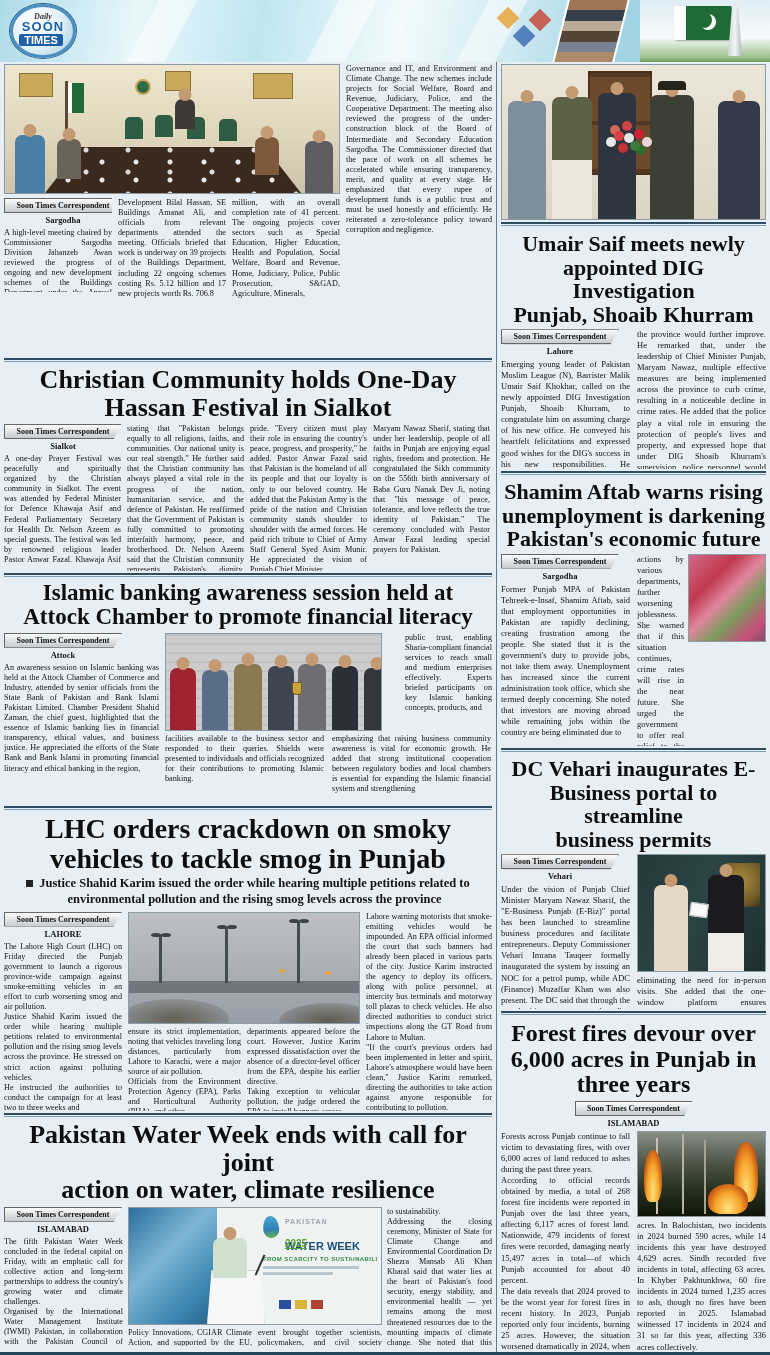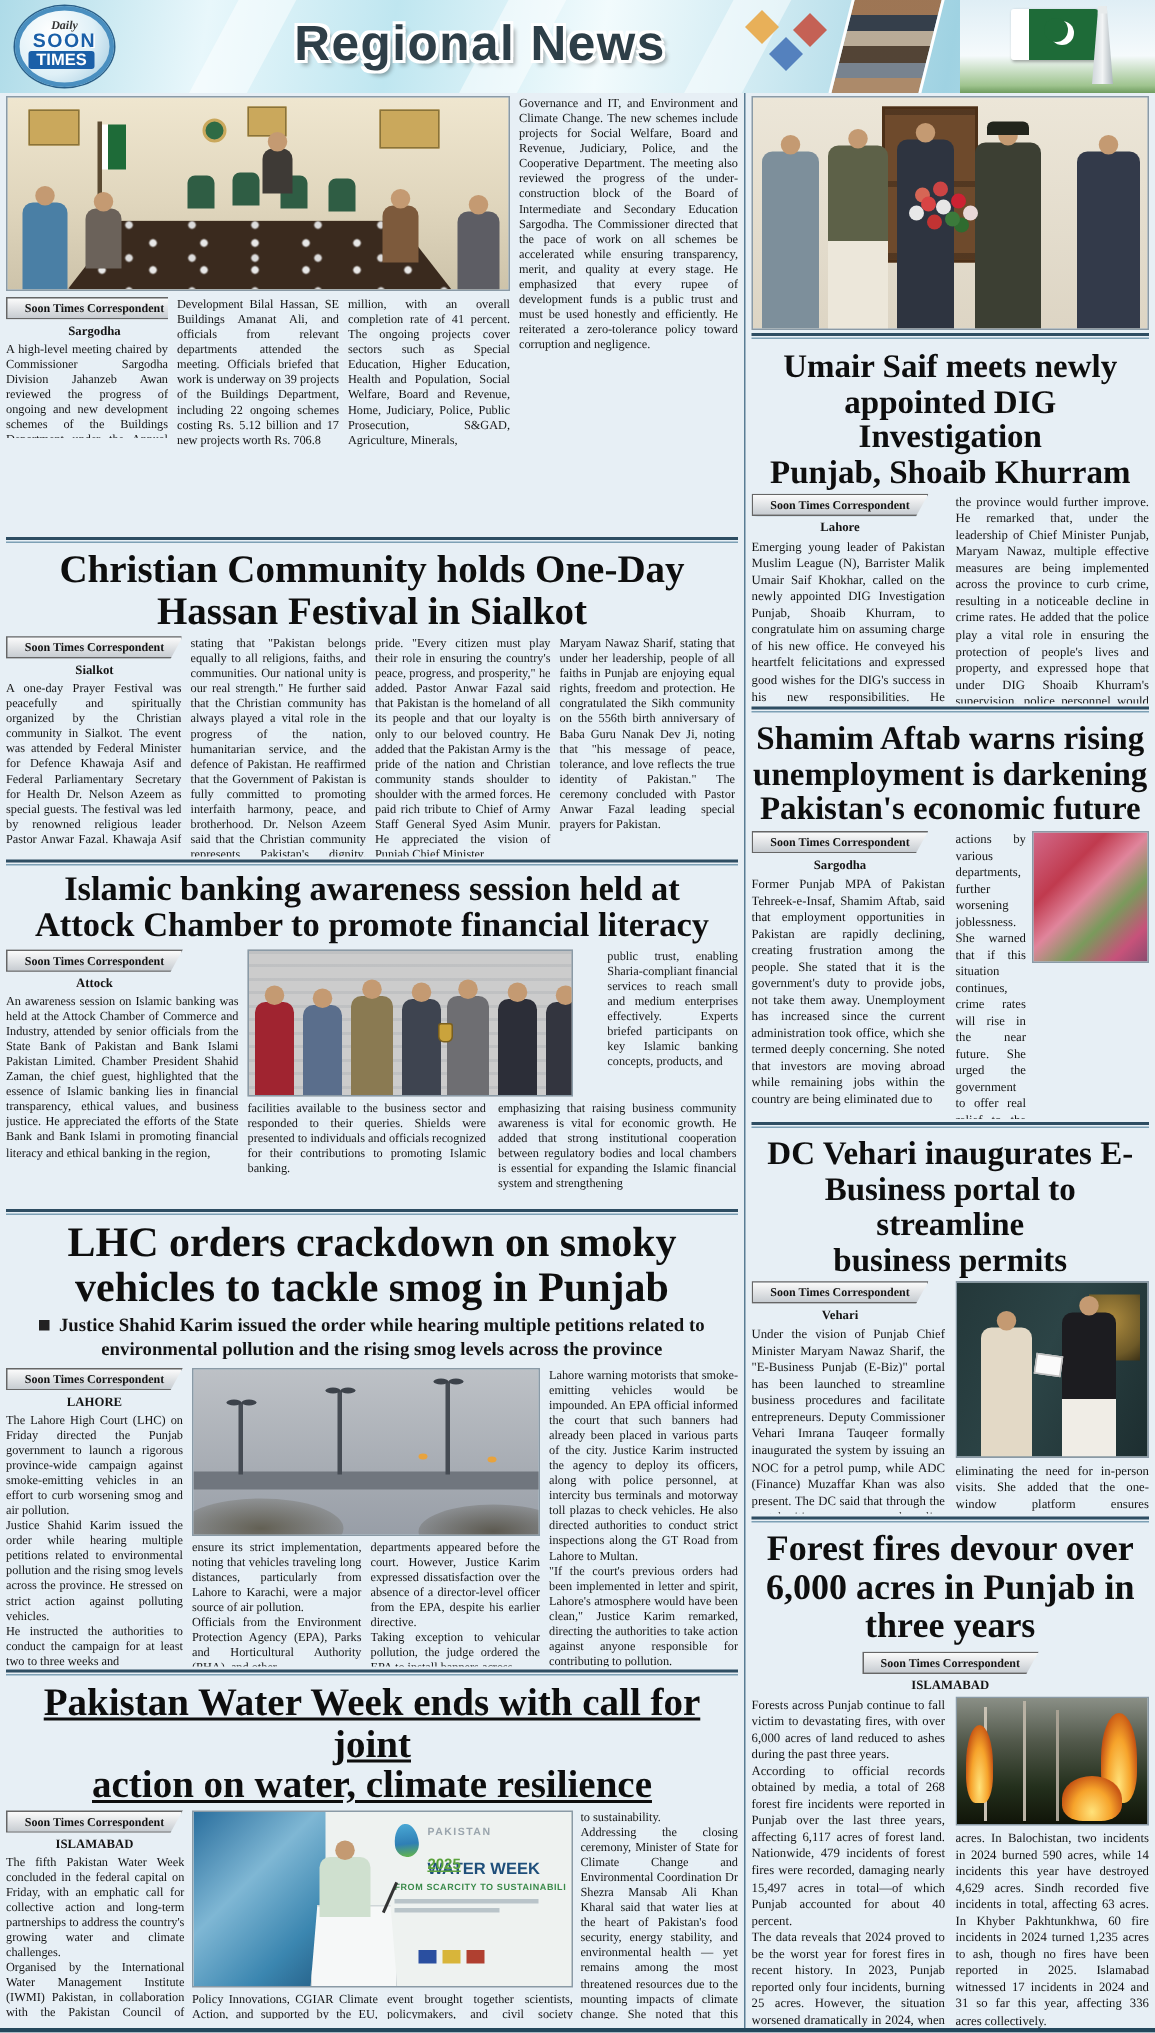--- a/index.html
+++ b/index.html
@@ -99,21 +99,21 @@
   .a4body { display:flex; gap:6px; }
   .a4c1 { width:118px; height:208px; }
   .a4mid { width:232px; }
   .ph6 { width:232px; height:112px; background:linear-gradient(180deg,#bdc1c6,#a9aeb5 55%,#989ea7); }
   .a4row { display:flex; gap:6px; margin-top:3px; }
   .a4row .c { width:113px; height:92px; overflow:hidden; }
   .a4c4 { width:127px; height:208px; }
 
   
   .a5 { height:226px; overflow:hidden; }
-  .a5 .hl { font-size:26px; margin:1px 0 3px 0;text-decoration:underline; }
+  .a5 .hl { font-size:26px; margin:1px 0 3px 0; }
   .a5body { display:flex; gap:5px; }
   .a5c1 { width:120px; height:168px; }
   .a5mid { width:254px; }
   .ph8 { width:254px; height:118px; background:#eef2f0; }
   .a5row { display:flex; gap:6px; margin-top:3px; }
   .a5row .c { width:124px; height:46px; overflow:hidden; }
   .a5c4 { width:106px; height:168px; }
 
   
   .ph2 { width:265px; height:156px; background:linear-gradient(180deg,#ece6d8,#ddd5c4); }
@@ -175,21 +175,20 @@
 
   <header class="mast">
     <div class="streak" style="left:140px"></div>
     <div class="streak" style="left:320px"></div>
     <div class="streak" style="left:470px"></div>
     <div class="logo">
       <div class="ldaily">Daily</div>
       <div class="lsoon">SOON</div>
       <div class="ltimes">TIMES</div>
     </div>
-    <div class="btitle">Regional News</div>
     <div class="diamond" style="left:500px;top:10px;background:#e8a33d"></div>
     <div class="diamond" style="left:516px;top:28px;background:#3f6fb5"></div>
     <div class="diamond" style="left:532px;top:12px;background:#c44a3a"></div>
     <div class="collage"></div>
     <div class="minarbox">
       <div class="flag"></div>
       <div class="tower"></div>
     </div>
   </header>
 

